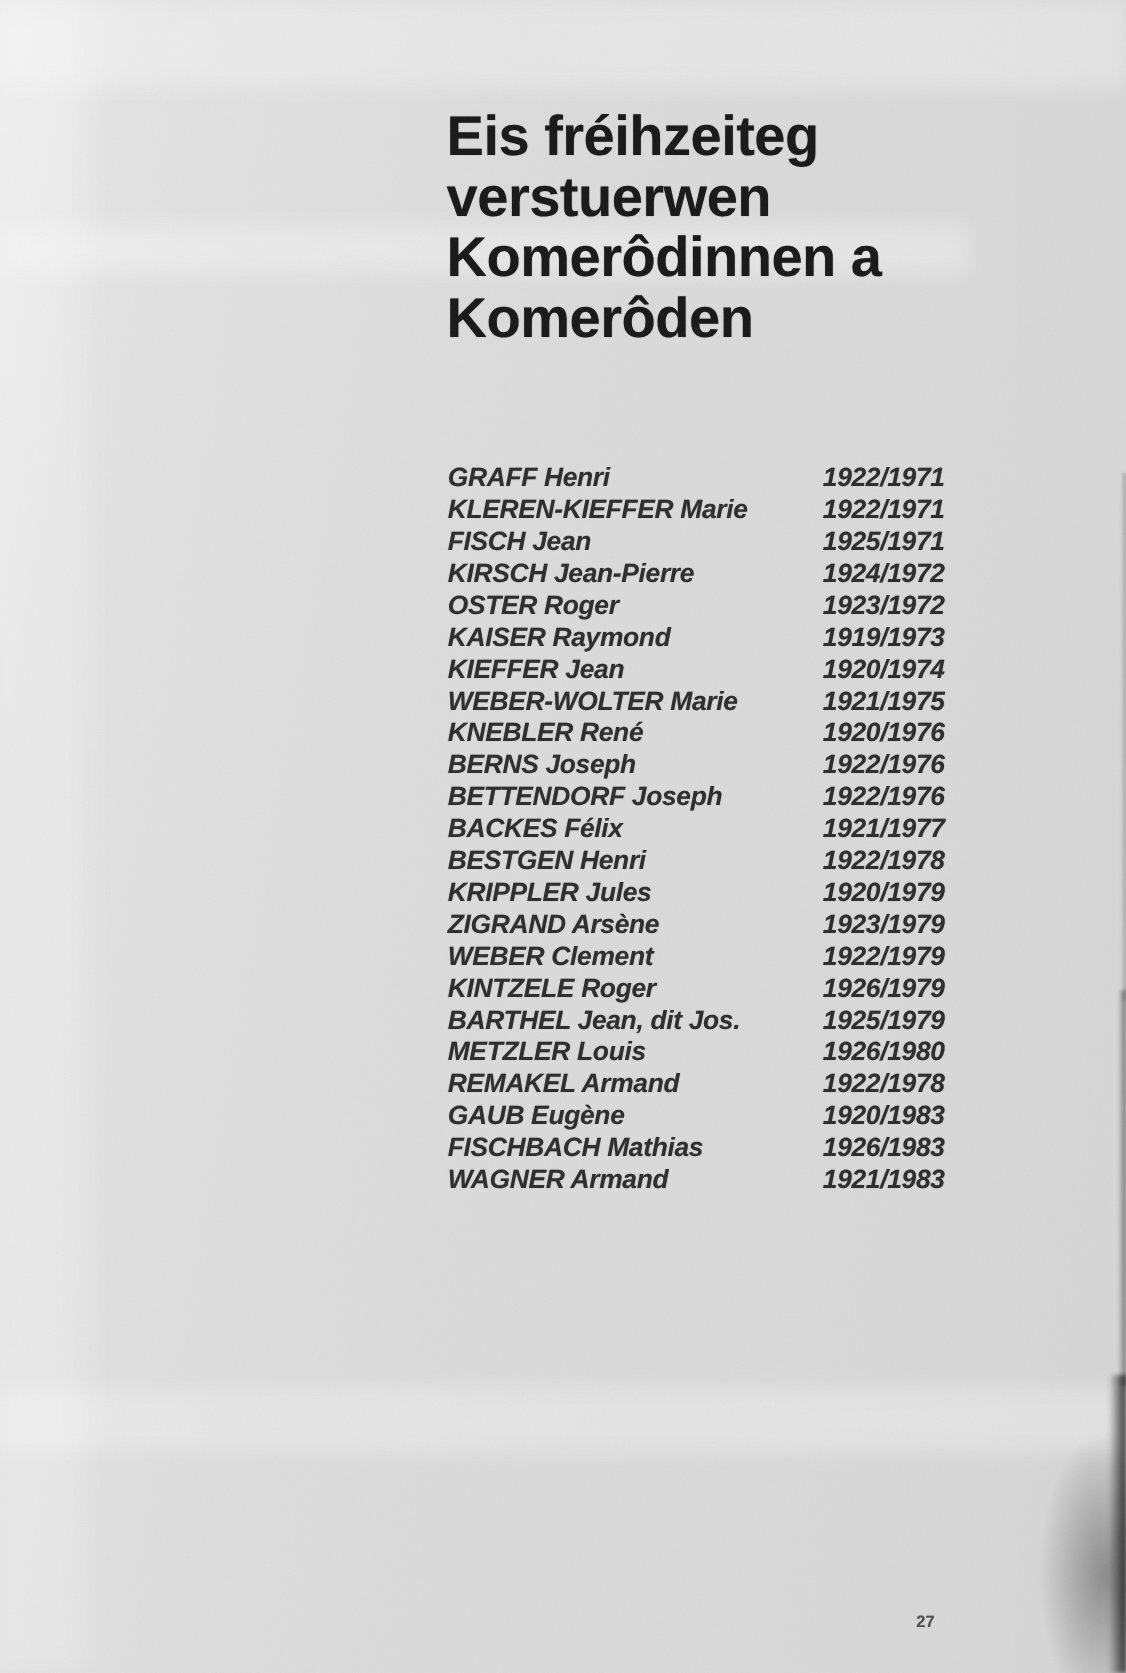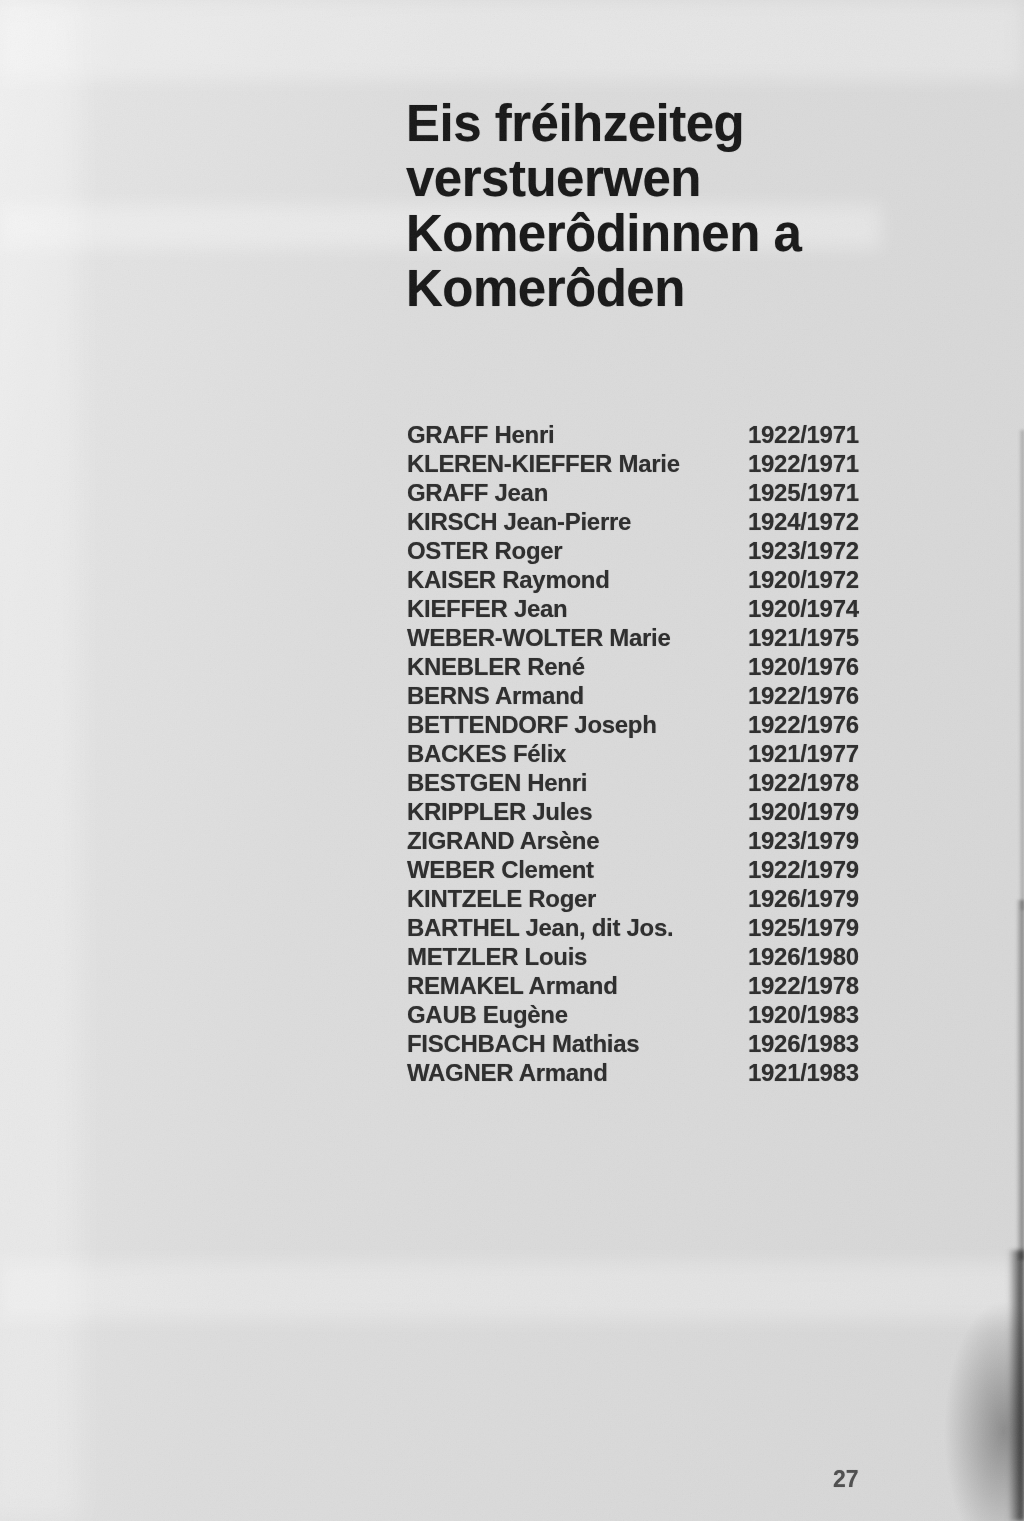--- a/index.html
+++ b/index.html
@@ -65,40 +65,41 @@
     color: #161616;
     filter: blur(0.6px);
     text-shadow: 0 0 1px rgba(20,20,20,0.45);
     white-space: nowrap;
   }
   .memorial-list {
     position: absolute;
     left: 407px;
     top: 420px;
     width: 470px;
+    font-style: italic;
   }
   .memorial-row {
     position: relative;
     height: 29px;
     font-size: 24px;
     line-height: 29px;
     font-weight: bold;
     letter-spacing: -0.3px;
     color: #2b2b2b;
     filter: blur(0.55px);
     text-shadow: 0 0 1px rgba(30,30,30,0.4);
     white-space: nowrap;
   }
   .deceased-name { position: absolute; left: 0; }
   .life-years    { position: absolute; left: 341px; text-align: right; }
   .page-number {
     position: absolute;
     left: 833px;
     top: 1466px;
-    font-size: 23px;
+    font-size: 15px;
     font-weight: bold;
     color: #4d4d4d;
     filter: blur(0.7px);
     text-shadow: 0 0 1px rgba(60,60,60,0.4);
   }
 </style>
 </head>
 <body>
 
 <div class="scan-page">
@@ -118,49 +119,49 @@
   <div class="memorial-list">
       <div class="memorial-row">
         <span class="deceased-name">GRAFF Henri</span>
         <span class="life-years">1922/1971</span>
       </div>
       <div class="memorial-row">
         <span class="deceased-name">KLEREN-KIEFFER Marie</span>
         <span class="life-years">1922/1971</span>
       </div>
       <div class="memorial-row">
-        <span class="deceased-name">GRAFF Jean</span>
+        <span class="deceased-name">FISCH Jean</span>
         <span class="life-years">1925/1971</span>
       </div>
       <div class="memorial-row">
         <span class="deceased-name">KIRSCH Jean-Pierre</span>
         <span class="life-years">1924/1972</span>
       </div>
       <div class="memorial-row">
         <span class="deceased-name">OSTER Roger</span>
         <span class="life-years">1923/1972</span>
       </div>
       <div class="memorial-row">
         <span class="deceased-name">KAISER Raymond</span>
-        <span class="life-years">1920/1972</span>
+        <span class="life-years">1919/1973</span>
       </div>
       <div class="memorial-row">
         <span class="deceased-name">KIEFFER Jean</span>
         <span class="life-years">1920/1974</span>
       </div>
       <div class="memorial-row">
         <span class="deceased-name">WEBER-WOLTER Marie</span>
         <span class="life-years">1921/1975</span>
       </div>
       <div class="memorial-row">
         <span class="deceased-name">KNEBLER René</span>
         <span class="life-years">1920/1976</span>
       </div>
       <div class="memorial-row">
-        <span class="deceased-name">BERNS Armand</span>
+        <span class="deceased-name">BERNS Joseph</span>
         <span class="life-years">1922/1976</span>
       </div>
       <div class="memorial-row">
         <span class="deceased-name">BETTENDORF Joseph</span>
         <span class="life-years">1922/1976</span>
       </div>
       <div class="memorial-row">
         <span class="deceased-name">BACKES Félix</span>
         <span class="life-years">1921/1977</span>
       </div>

